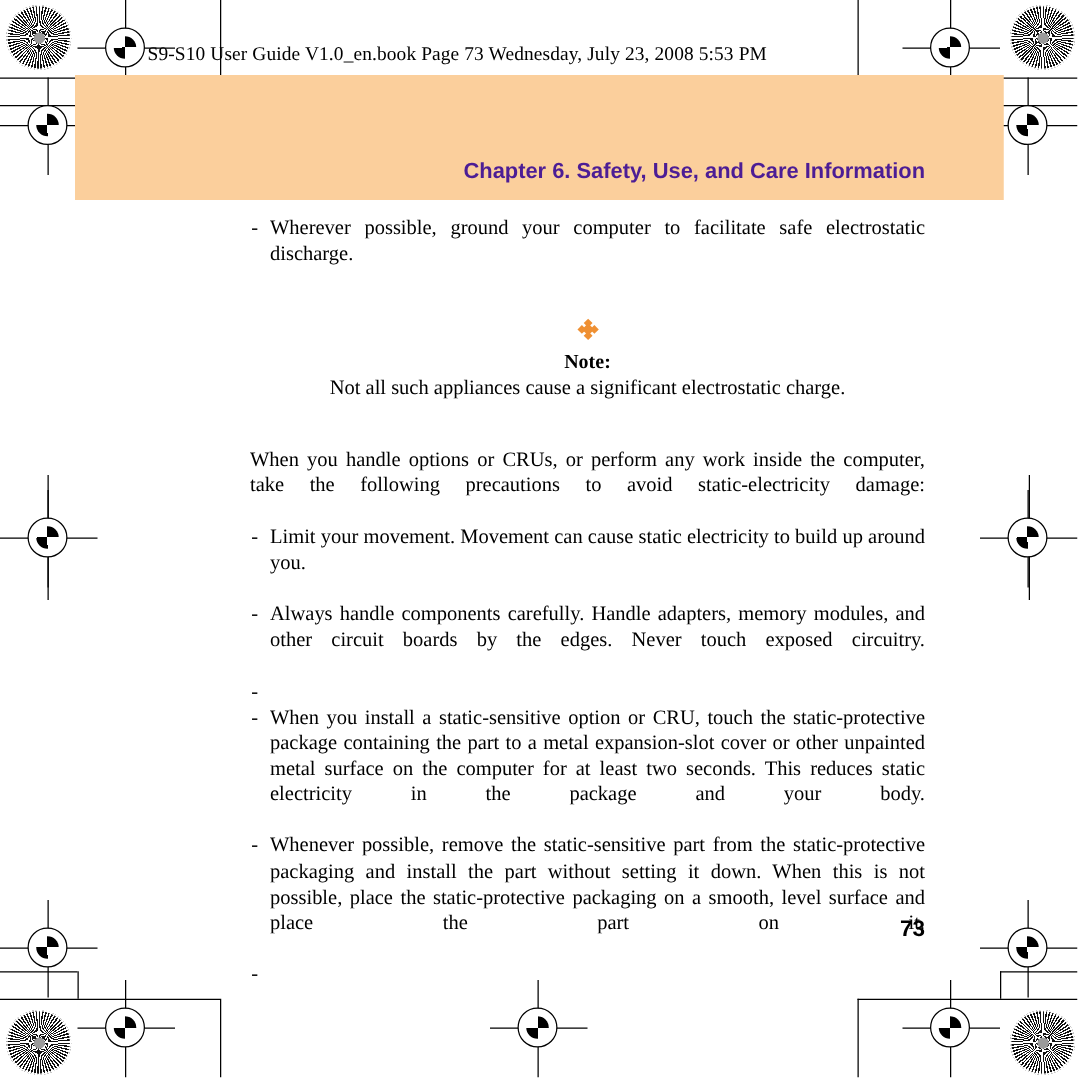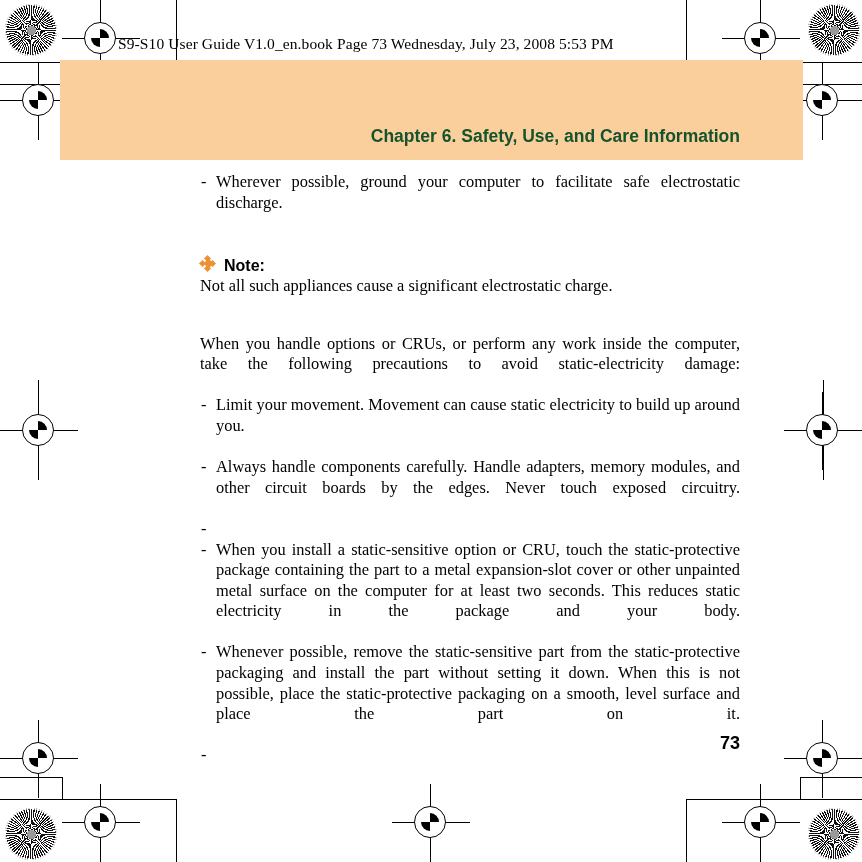--- a/index.html
+++ b/index.html
@@ -107,21 +107,21 @@
     height: 100px;
     background: #fbcf9c;
   }
   .banner-title {
     position: absolute;
     right: 63px;
     bottom: 13px;
     font-family: "Liberation Sans", sans-serif;
     font-weight: bold;
     font-size: 17.5px;
-    color: #14532d;
+    color: #4c1d95;
     white-space: nowrap;
   }
 
   
   .content {
     position: absolute;
     left: 200px;
     top: 172px;
     width: 540px;
     font-size: 16.4px;
@@ -148,25 +148,27 @@
     top: 0;
   }
   
   .li::after, .para::after {
     content: "";
     display: inline-block;
     width: 100%;
   }
 
   .note-head {
-    font-family: Liberation Sans, sans-serif;
+    font-family: Liberation Serif, serif;
     font-weight: bold;
     font-size: 16px;
     display: flex;
+    align-items: center;
     gap: 9px;
+    flex-direction: column;
   }
   .note-bullet {
     display: inline-block;
     width: 15px;
     height: 15px;
     position: relative;
   }
   .note-bullet i {
     position: absolute;
     background: #ef9033;
@@ -306,21 +308,21 @@
     <span class="note-bullet">
       <i class="c"></i>
         <i class="t"></i>
         <i class="b"></i>
         <i class="l"></i>
         <i class="r"></i>
     </span>
     <span>Note:</span>
   </div>
 
-  <div class="para" style="text-align:left;">Not all such appliances cause a significant electrostatic charge.</div>
+  <div class="para" style="text-align:center;">Not all such appliances cause a significant electrostatic charge.</div>
 
   <div class="gap-sm"></div>
 
   <div class="para">When you handle options or CRUs, or perform any work inside the computer, take the following precautions to avoid static-electricity damage:</div>
 
   <div class="li">
     <span class="dash">-</span><span>Limit your movement. Movement can cause static electricity to build up around you.</span>
   </div>
   <div class="li">
     <span class="dash">-</span><span>Always handle components carefully. Handle adapters, memory modules, and other circuit boards by the edges. Never touch exposed circuitry.</span>

